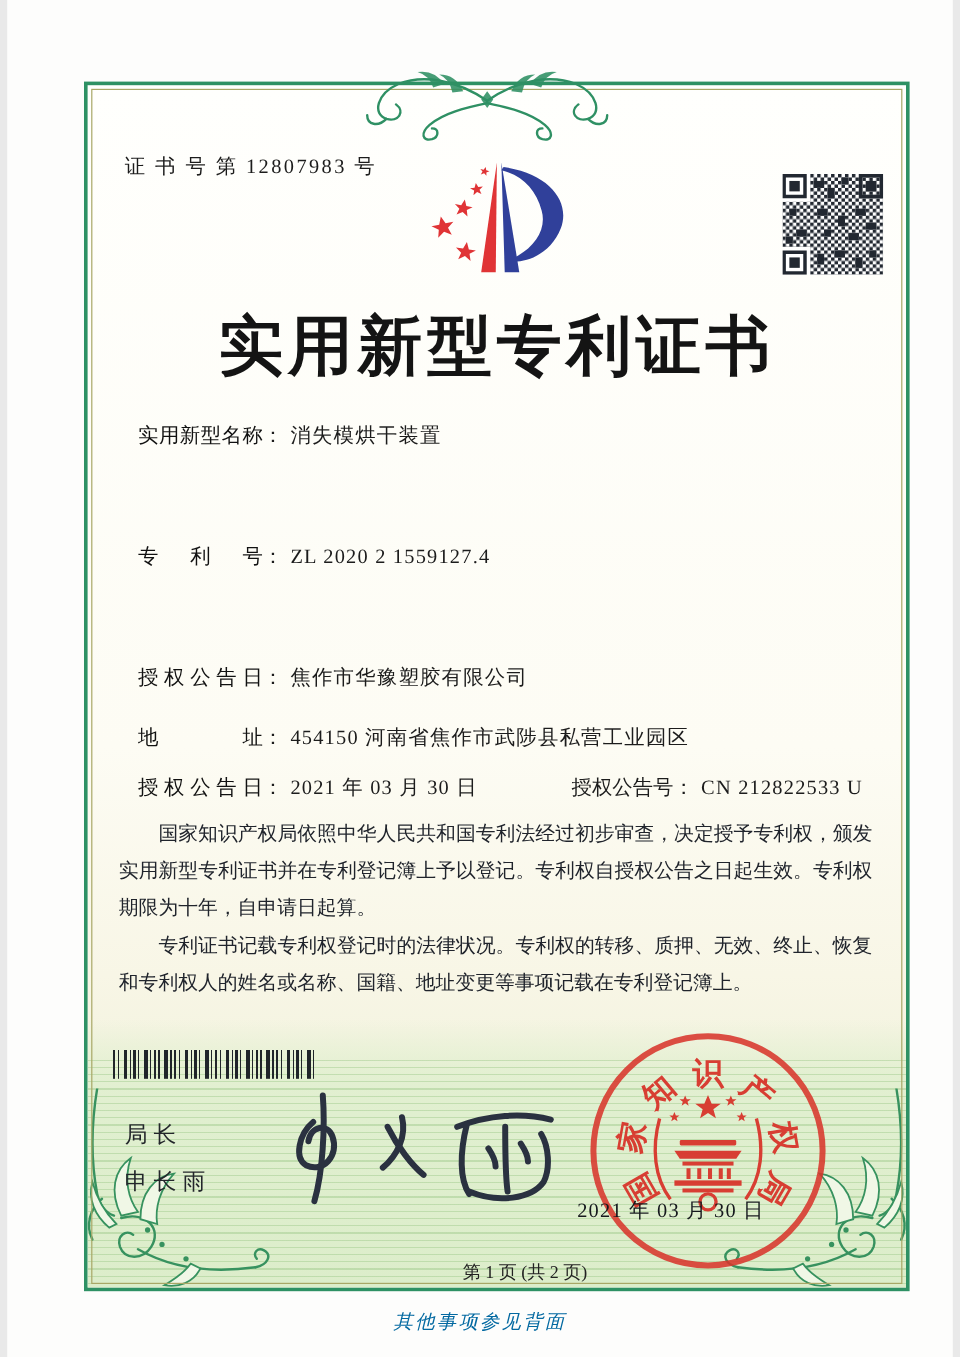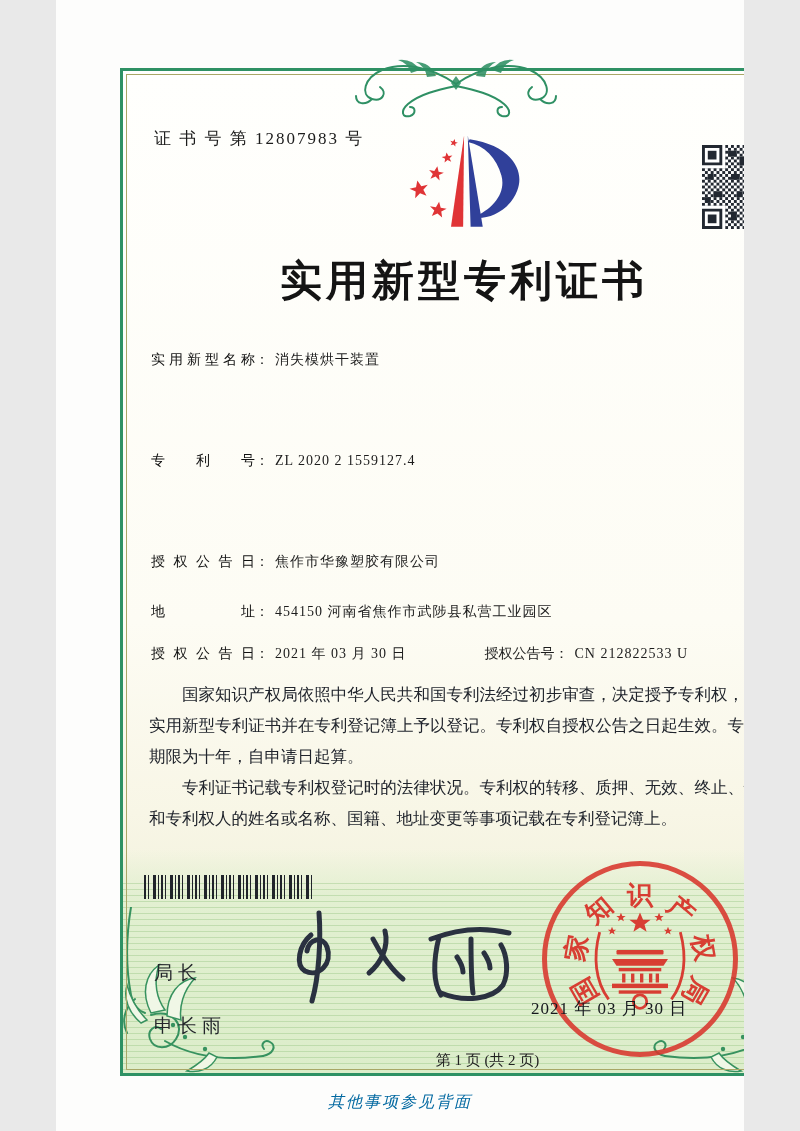--- a/index.html
+++ b/index.html
@@ -1,17 +1,17 @@
 <!DOCTYPE html>
 <html><head>
 <meta charset="utf-8">
 <style>
   html,body{margin:0;padding:0;background:#e9e9e9;}
   .page{
-    position:relative;width:688px;height:1131px;background:#fdfdfc;
+    position:relative;width:788px;height:1131px;background:#fdfdfc;
     font-family:"Liberation Serif","DejaVu Serif",serif;color:#1c1c1c;
     overflow:hidden;margin:0 auto;
   }
   
   .cert{
     position:absolute;left:64px;top:68px;width:682px;height:1002px;
     border:3px solid #2e9164;
     background:linear-gradient(180deg,#fffffd 0%,#fdfcf4 55%,#f8f6e6 74%,#f3f3df 82%);
   }
   .inner-line{
@@ -31,24 +31,24 @@
     background:repeating-linear-gradient(180deg,rgba(142,192,122,.38) 0 1px,rgba(142,192,122,0) 1px 6px);
   }
   
   .cert-number{
     position:absolute;left:31px;top:56px;font-size:17px;letter-spacing:2px;z-index:2;
   }
   .logo{position:absolute;left:272px;top:60px;width:140px;height:104px;z-index:2;}
   .qr{position:absolute;left:579px;top:74px;width:84px;height:84px;z-index:2;}
   .title{
     position:absolute;left:0;right:0;top:182px;text-align:center;
-    font-size:42px;font-weight:700;letter-spacing:4px;z-index:2;color:#141414;
-  }
-  
-  .row{position:absolute;left:28px;right:36px;font-size:14px;z-index:2;white-space:nowrap;}
+    font-size:54px;font-weight:700;letter-spacing:4px;z-index:2;color:#141414;
+  }
+  
+  .row{position:absolute;left:42px;right:36px;font-size:17px;z-index:2;white-space:nowrap;}
   .flabel{
     display:inline-block;width:104px;text-align:justify;text-align-last:justify;
     vertical-align:top;color:#111;
   }
   .colon{display:inline-block;margin-right:6px;}
   .fvalue{letter-spacing:1px;}
   .grant2{margin-left:78px;}
   
   .paras{
     position:absolute;left:26px;right:28px;top:608px;z-index:2;
@@ -60,21 +60,21 @@
     position:absolute;left:21px;top:804px;width:170px;height:24px;z-index:2;
     background:
       repeating-linear-gradient(90deg,
         #20242a 0 2px,transparent 2px 4px,
         #20242a 4px 5px,transparent 5px 9px,
         #20242a 9px 12px,transparent 12px 14px,
         #20242a 14px 15px,transparent 15px 17px);
   }
   .signer{position:absolute;left:31px;top:862px;z-index:2;
     font-family:"Liberation Sans","DejaVu Sans",sans-serif;font-size:19px;letter-spacing:5px;color:#23262b;}
-  .signer div{margin-bottom:13px;margin-top:27px;}
+  .signer div{margin-bottom:13px;}
   .signature{position:absolute;left:158px;top:834px;z-index:4;}
   .seal{
     position:absolute;left:419px;top:790px;width:186px;height:186px;z-index:3;
     border:5px solid rgba(216,53,43,.92);border-radius:50%;opacity:.95;
   }
   .seal .sc{
     position:absolute;left:50%;top:50%;font-size:26px;font-weight:700;color:#d8352b;
     font-family:"Liberation Sans","DejaVu Sans",sans-serif;
   }
   .seal .emblem{position:absolute;left:50%;top:50%;transform:translate(-50%,-50%);width:112px;height:112px;}

